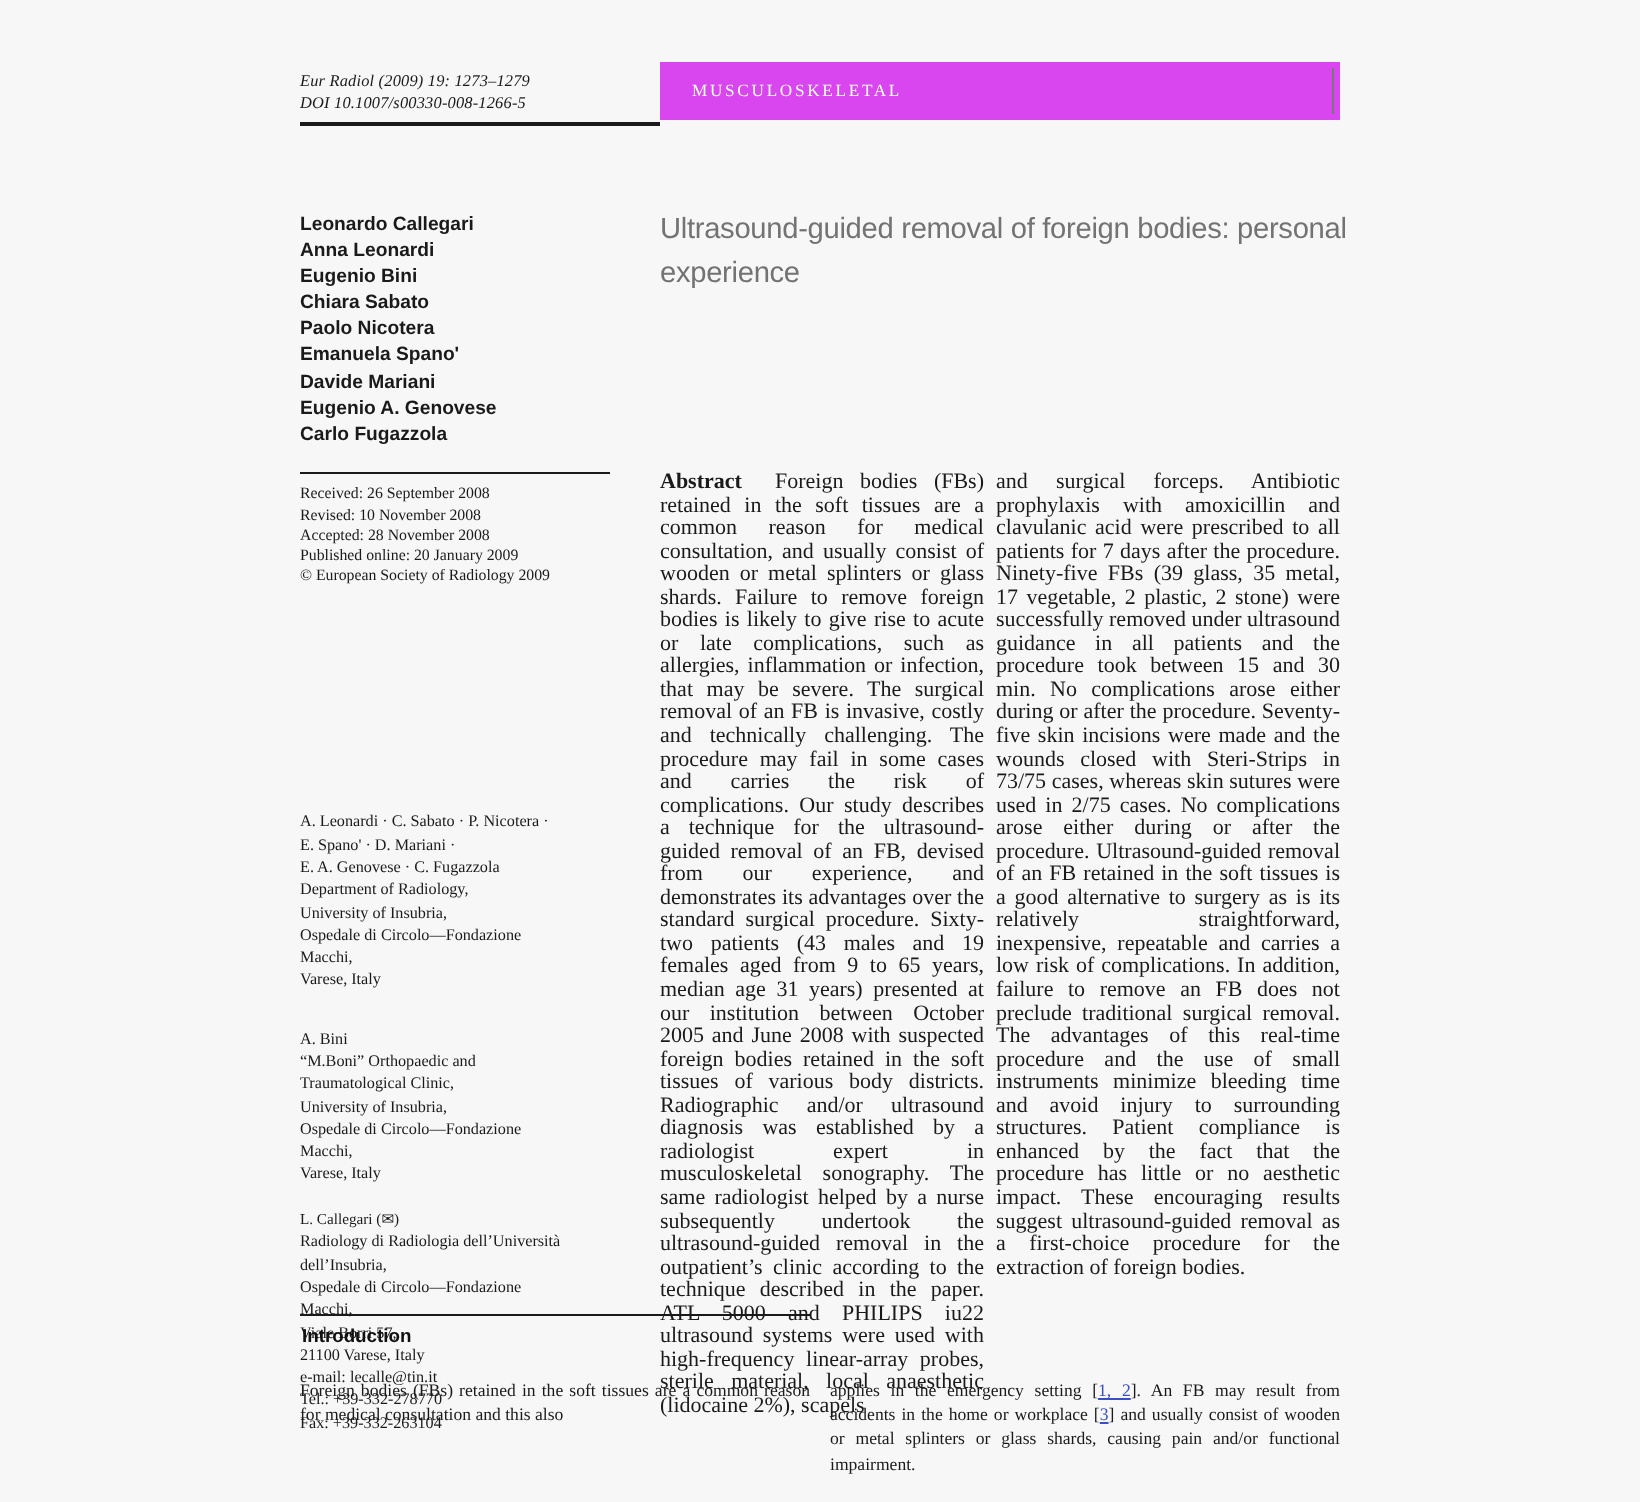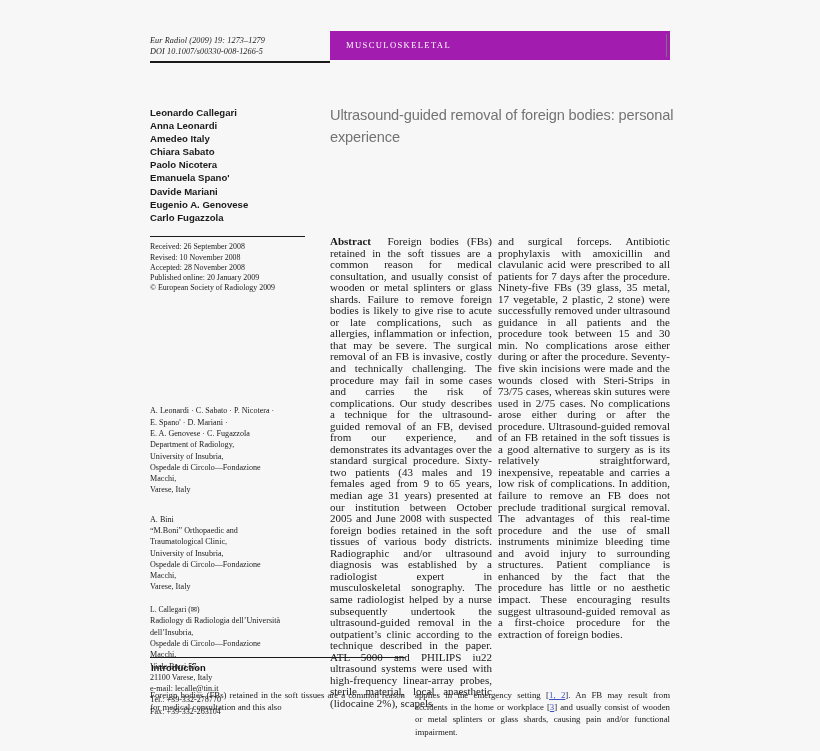--- a/index.html
+++ b/index.html
@@ -45,21 +45,21 @@
     color: #1a1a1a;
     white-space: pre-line;
     font-style: italic;
   }
   .section-bar {
     position: absolute;
     left: 180px;
     top: 1px;
     width: 340px;
     height: 29px;
-    background: #a21caf;
+    background: #d946ef;
   }
   .section-bar-label {
     position: absolute;
     left: 16px;
     top: 9px;
     color: #ffffff;
     font-family: "Liberation Serif", "DejaVu Serif", serif;
     font-size: 8.6px;
     letter-spacing: 1.35px;
   }
@@ -223,21 +223,21 @@
         <div class="section-bar-label">MUSCULOSKELETAL</div>
         <div class="section-bar-edge"></div>
       </div>
       <div class="rule-top"></div>
     </div>
 
     <div class="head-block">
       <div class="authors">
         <div>Leonardo Callegari</div>
         <div>Anna Leonardi</div>
-        <div>Amedeo Italy</div>
+        <div>Eugenio Bini</div>
         <div>Chiara Sabato</div>
         <div>Paolo Nicotera</div>
         <div>Emanuela Spano'</div>
         <div>Davide Mariani</div>
         <div>Eugenio A. Genovese</div>
         <div>Carlo Fugazzola</div>
       </div>
       <div class="title">Ultrasound-guided removal of foreign bodies: personal experience</div>
     </div>
 

